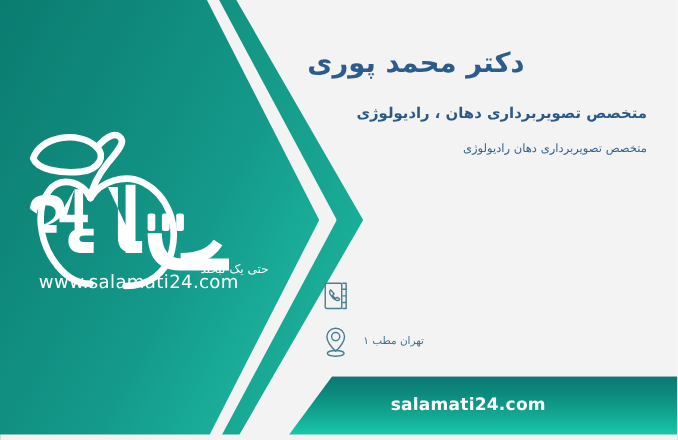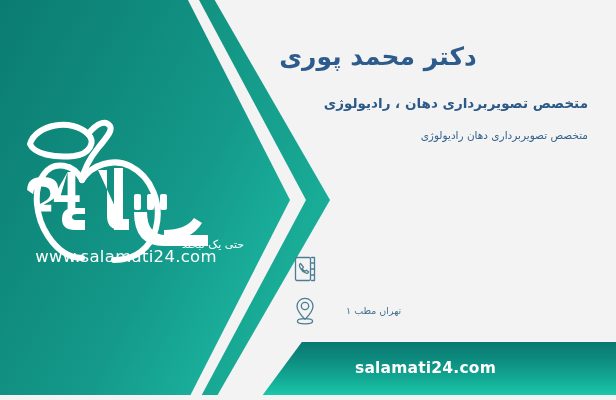--- a/index.html
+++ b/index.html
@@ -135,21 +135,21 @@
     right: 26px;
     top: 248px;
     width: 300px;
     direction: rtl;
   }
   .contact-row {
     display: flex;
     flex-direction: row-reverse;
     align-items: center;
     justify-content: flex-start;
-    gap: 26px;
+    gap: 10px;
     height: 42px;
   }
   .contact-row .ico {
     width: 30px;
     height: 34px;
     flex: 0 0 auto;
     display: flex;
     align-items: center;
     justify-content: center;
   }

